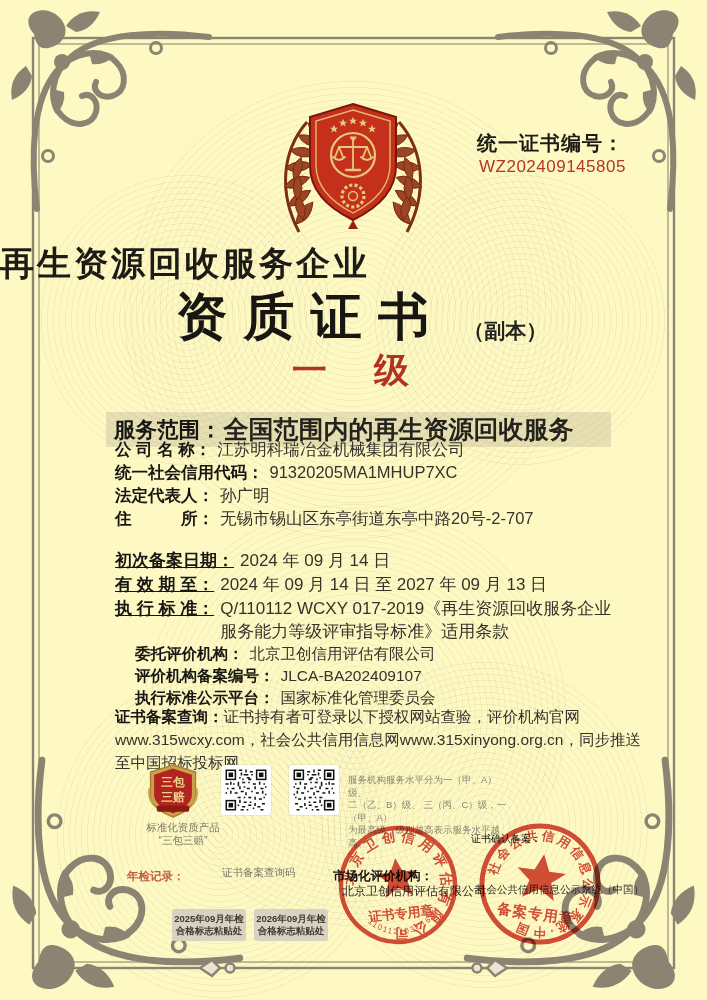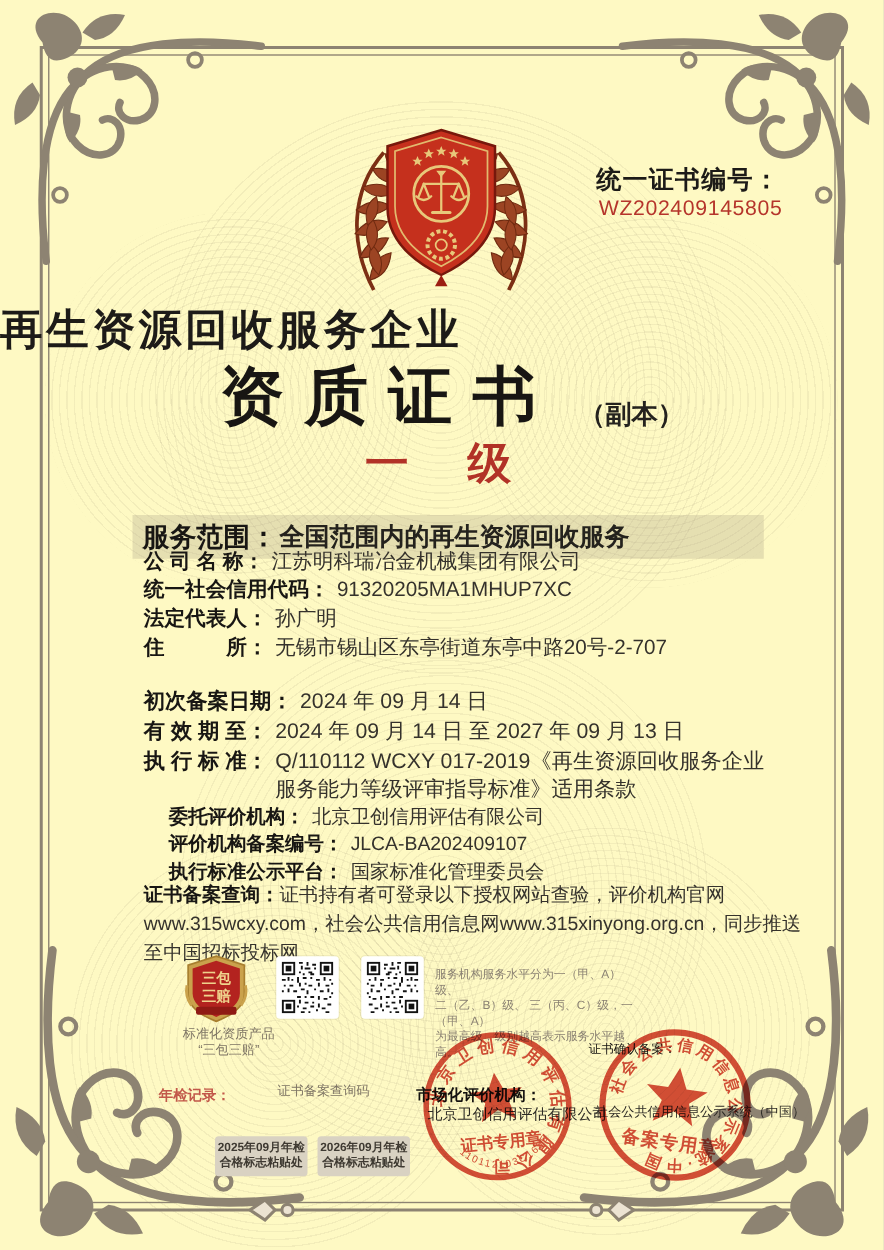--- a/index.html
+++ b/index.html
@@ -20,28 +20,28 @@
   
   .t1{left:0;top:241px;width:707px;text-align:left;font-size:34px;font-weight:900;letter-spacing:3px;color:#1d1b18;}
   .t2row{left:0;top:283px;width:707px;display:flex;justify-content:center;align-items:flex-end;}
   .t2{font-size:51px;font-weight:900;letter-spacing:.32em;text-indent:.32em;color:#181613;}
   .t2tag{font-size:21px;font-weight:700;color:#24221e;padding-bottom:7px;margin-left:18px;}
   .grade{left:0;top:347px;width:707px;text-align:center;font-size:35px;font-weight:800;color:#b23227;letter-spacing:6px;}
   
   .scope{left:106px;top:412px;width:505px;height:35px;background:rgba(173,162,136,.30);
     display:flex;align-items:center;padding-left:8px;box-sizing:border-box;}
   .scope .lbl{font-size:21.5px;font-weight:900;color:#181613;}
-  .scope .val{font-size:20px;font-weight:600;color:#24221d;margin-left:2px;}
+  .scope .val{font-size:25px;font-weight:600;color:#24221d;margin-left:2px;}
   
   .row{position:absolute;left:115px;display:flex;align-items:flex-start;}
   .row .lbl{font-weight:800;white-space:pre;color:#181613;}
   .row .val{color:#35322c;margin-left:6px;}
   .info-row{font-size:16.5px;line-height:22px;}
   .date-row{font-size:17px;line-height:23px;}
-  .date-row .lbl{font-size:17px;}
+  .date-row .lbl{font-size:17px;text-decoration:underline;}
   .date-row .val{max-width:392px;}
   .agy-row{font-size:15.5px;line-height:21px;margin-left:20px;}
   .query{left:115px;top:705px;width:528px;font-size:15.5px;line-height:23px;color:#35322c;}
   .query b{font-weight:800;color:#181613;}
   
   .badge-cap{left:128px;width:110px;text-align:center;font-size:10.5px;color:#7d7464;line-height:13px;}
   .qr-tile{position:absolute;width:50px;height:50px;background:#fff;border-radius:3px;
     box-shadow:0 0 0 1px rgba(0,0,0,.05);padding:3px;box-sizing:border-box;}
   .qr-cap{left:222px;top:866px;width:120px;text-align:left;font-size:10.5px;color:#7d7464;}
   .note{left:348px;top:774px;width:160px;font-size:9.5px;line-height:12.5px;color:#8b8273;}

